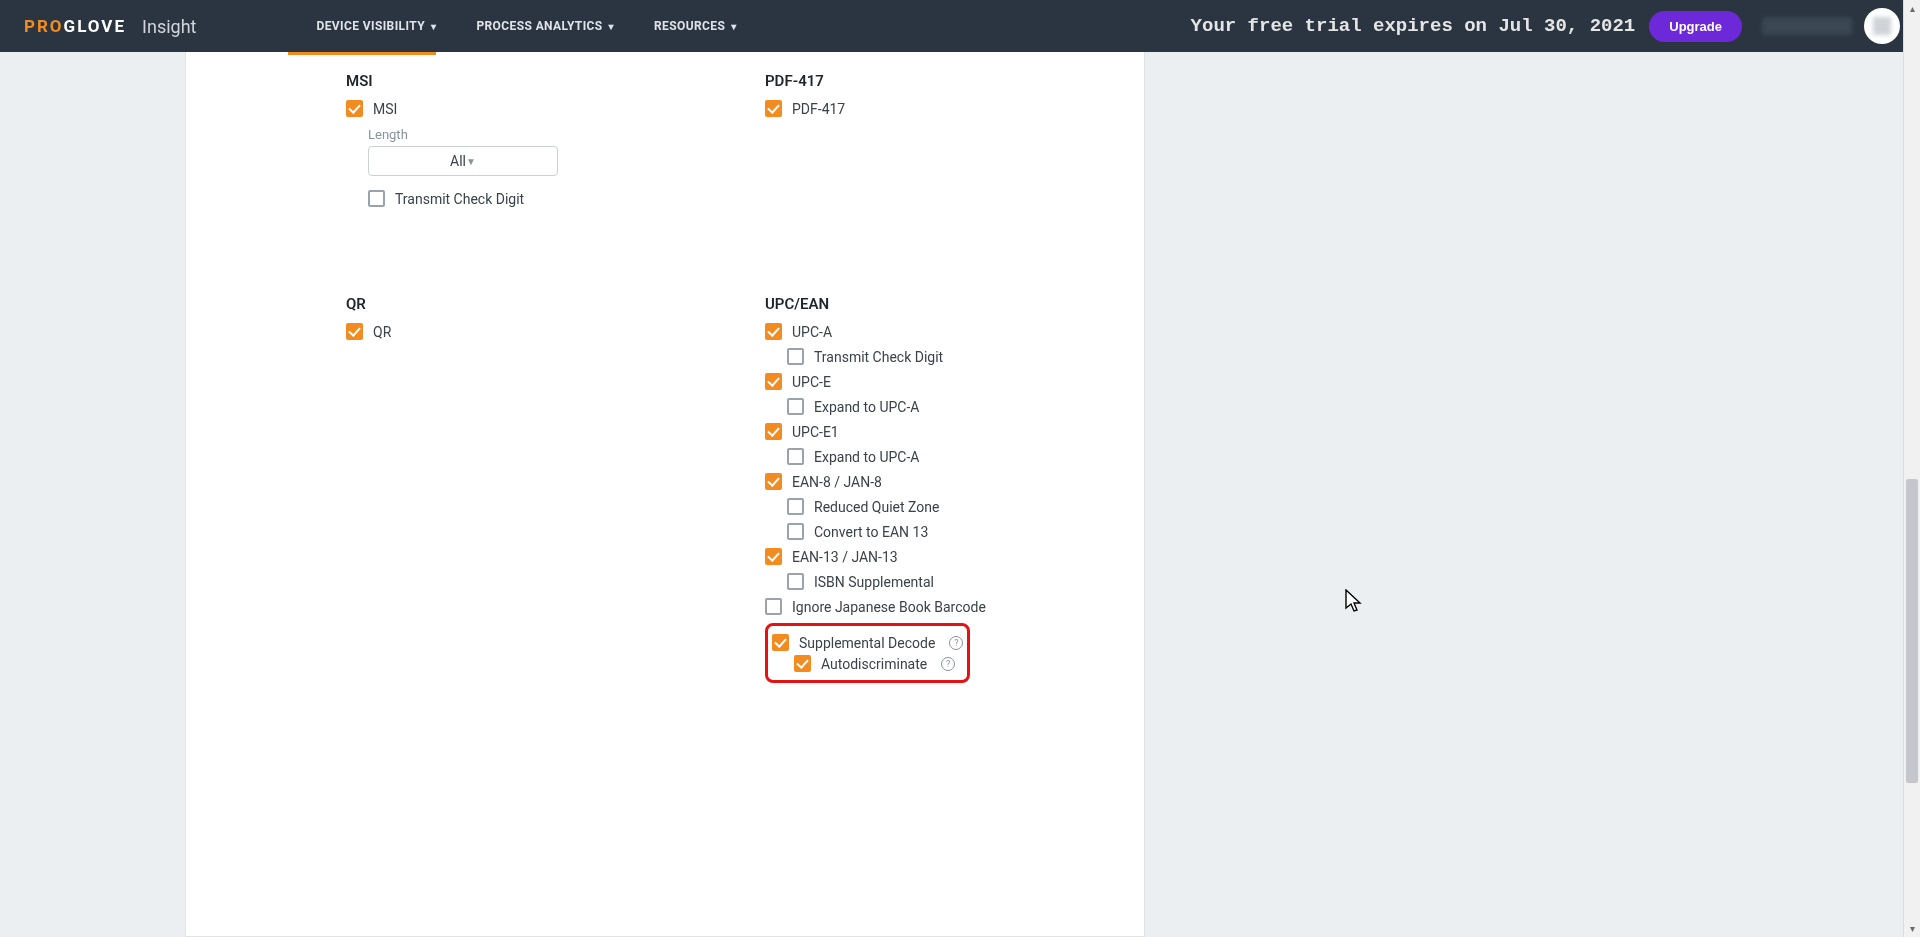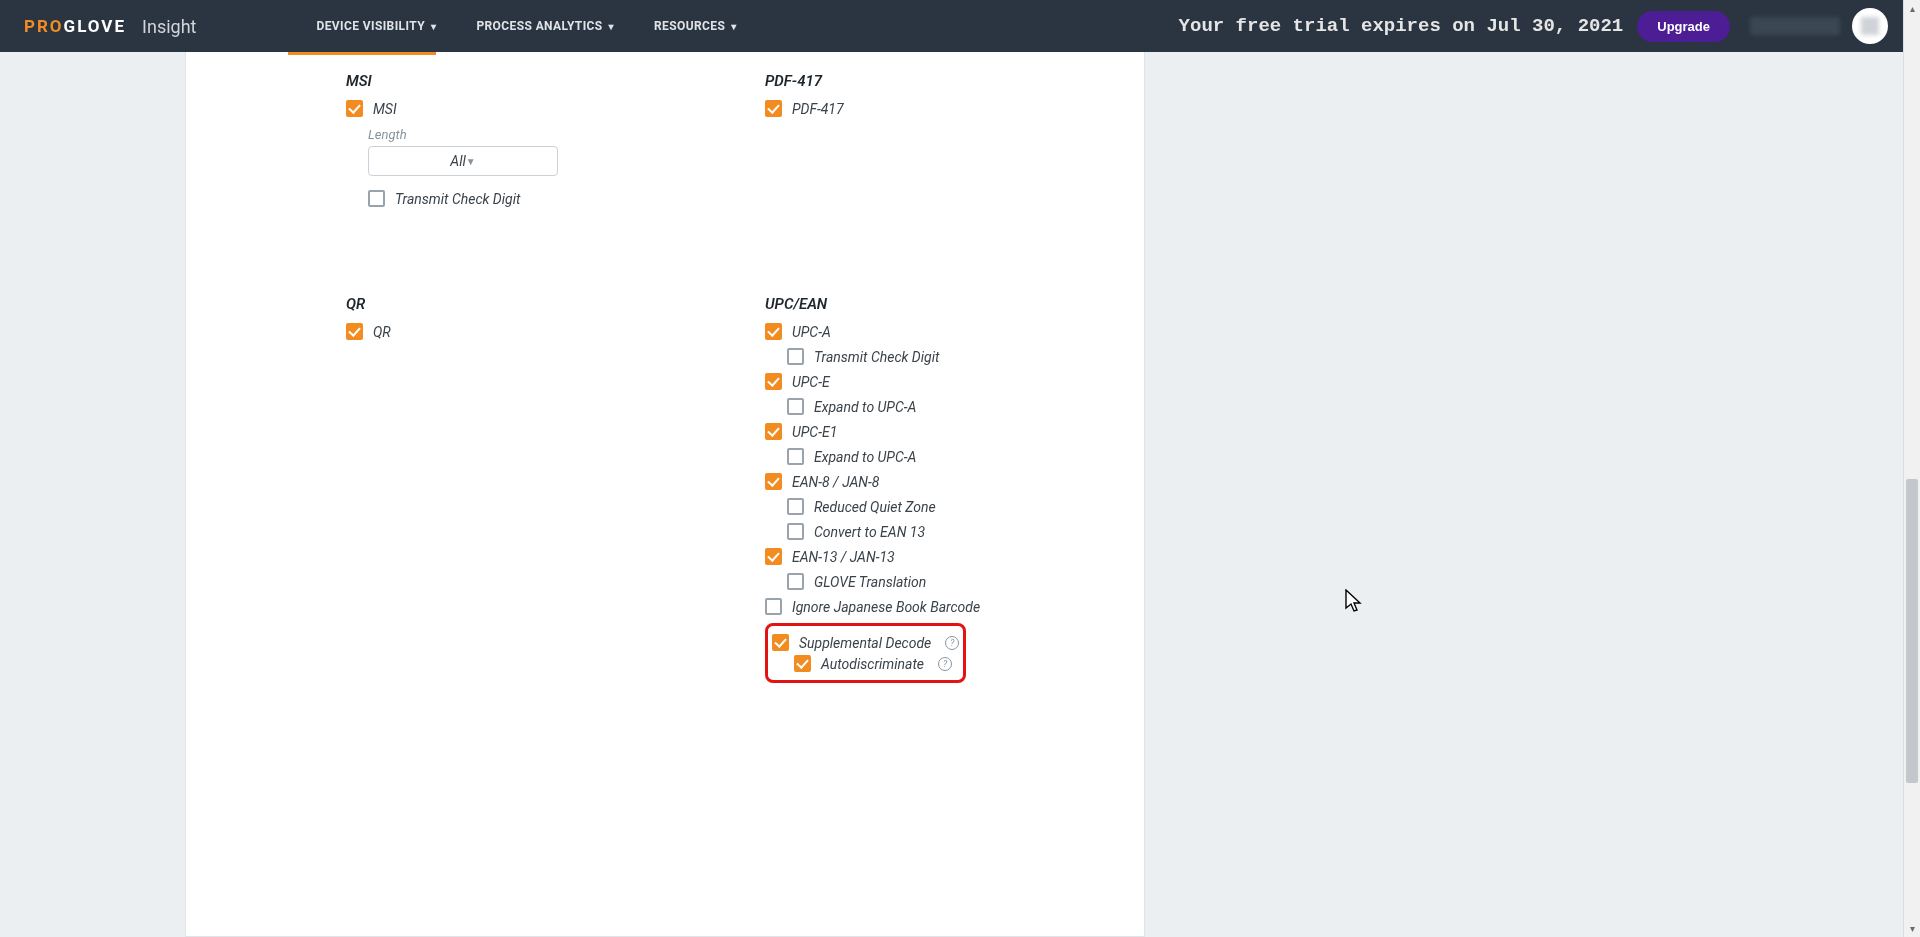--- a/index.html
+++ b/index.html
@@ -51,21 +51,21 @@
     display:flex;
     align-items:center;
     gap:6px;
     cursor:pointer;
     color:#e0e3e7;
   }
   .navitem .chev { font-size:10px; }
   .spacer { flex:1; }
   .trial { font-size:19px; font-weight:600; color:#e5e5e5; margin-right:14px;font-family:Liberation Mono, monospace;}
   .upgrade-btn {
-    background:#4c1d95;
+    background:#6d28d9;
     color:#fff;
     border:none;
     border-radius:20px;
     padding:8px 20px;
     font-size:13px;
     font-weight:600;
     cursor:pointer;
   }
   .user-blur {
     width:90px; height:18px;
@@ -111,21 +111,21 @@
   }
   
   .card-inner {
     padding: 0 0 40px 160px;
     position:relative;
   }
   .cols {
     display:flex;
     gap:40px;
   }
-  .col { width:380px;font-style:italic; }
+  .col { width:380px; }
   .section-title {
     font-weight:600;
     font-size:15px;
     color:#1e252c;
     margin:20px 0 10px 0;
   }
   .row {
     display:flex;
     align-items:center;
     gap:10px;
@@ -333,21 +333,21 @@
             <span class="chk"></span>
             <span>Convert to EAN 13</span>
           </div>
 
           <div class="row">
             <span class="chk checked"></span>
             <span>EAN-13 / JAN-13</span>
           </div>
           <div class="row sub">
             <span class="chk"></span>
-            <span>GLOVE Translation</span>
+            <span>ISBN Supplemental</span>
           </div>
 
           <div class="row">
             <span class="chk"></span>
             <span>Ignore Japanese Book Barcode</span>
           </div>
 
           <div class="highlight-box">
             <div class="row" style="margin:4px 0;">
               <span class="chk checked"></span>
@@ -360,21 +360,21 @@
               <span class="help-ico">?</span>
             </div>
           </div>
 
         </div>
       </div>
 
     </div>
   </div>
 
-  <div class="topnav" style="position:absolute; top:0; left:0; right:12px;">
+  <div class="topnav" style="position:absolute; top:0; left:0; right:0;">
     <div class="brand">
       <span>
         <span class="logo-pro">PRO</span><span class="logo-glove">GLOVE</span>
       </span>
       <span class="prod">Insight</span>
     </div>
     <div class="navitems">
       <div class="navitem">
         <span>DEVICE VISIBILITY</span>
         <span class="chev">▾</span>

